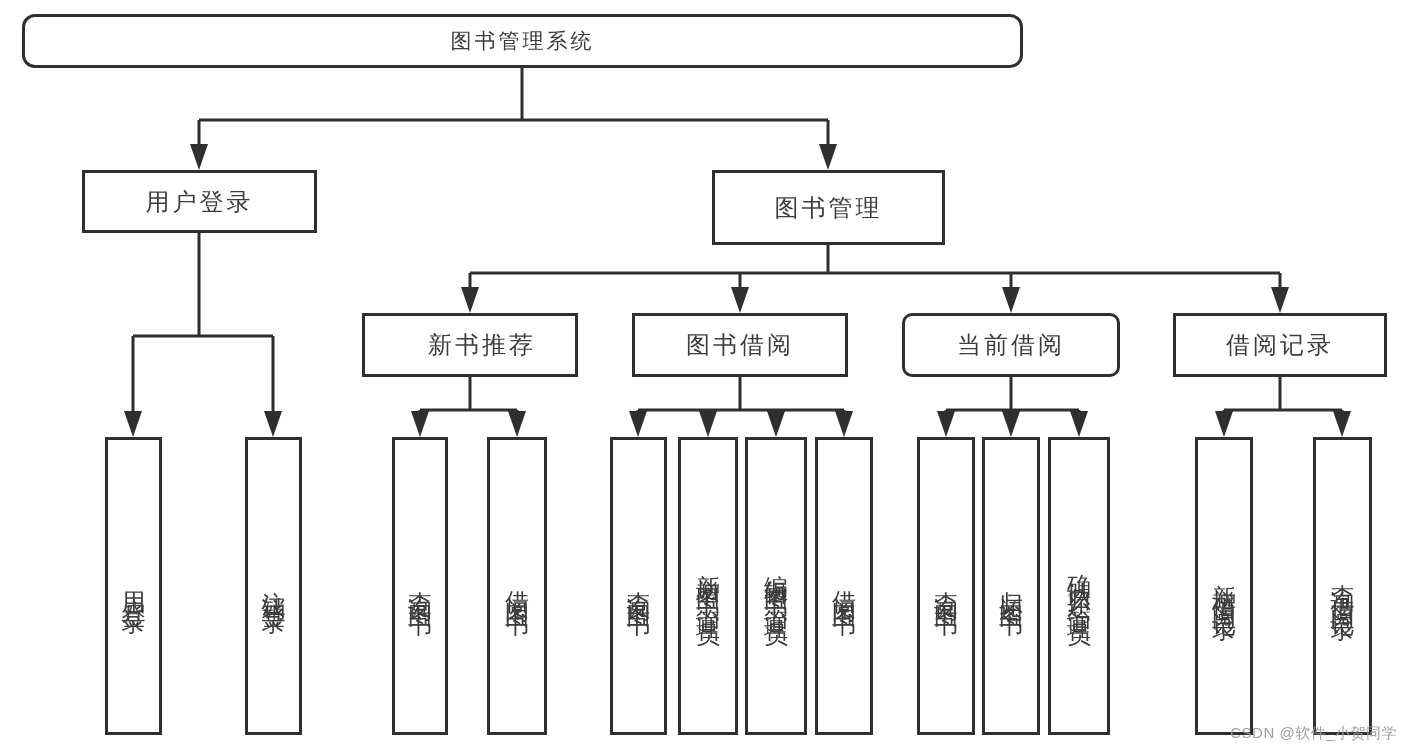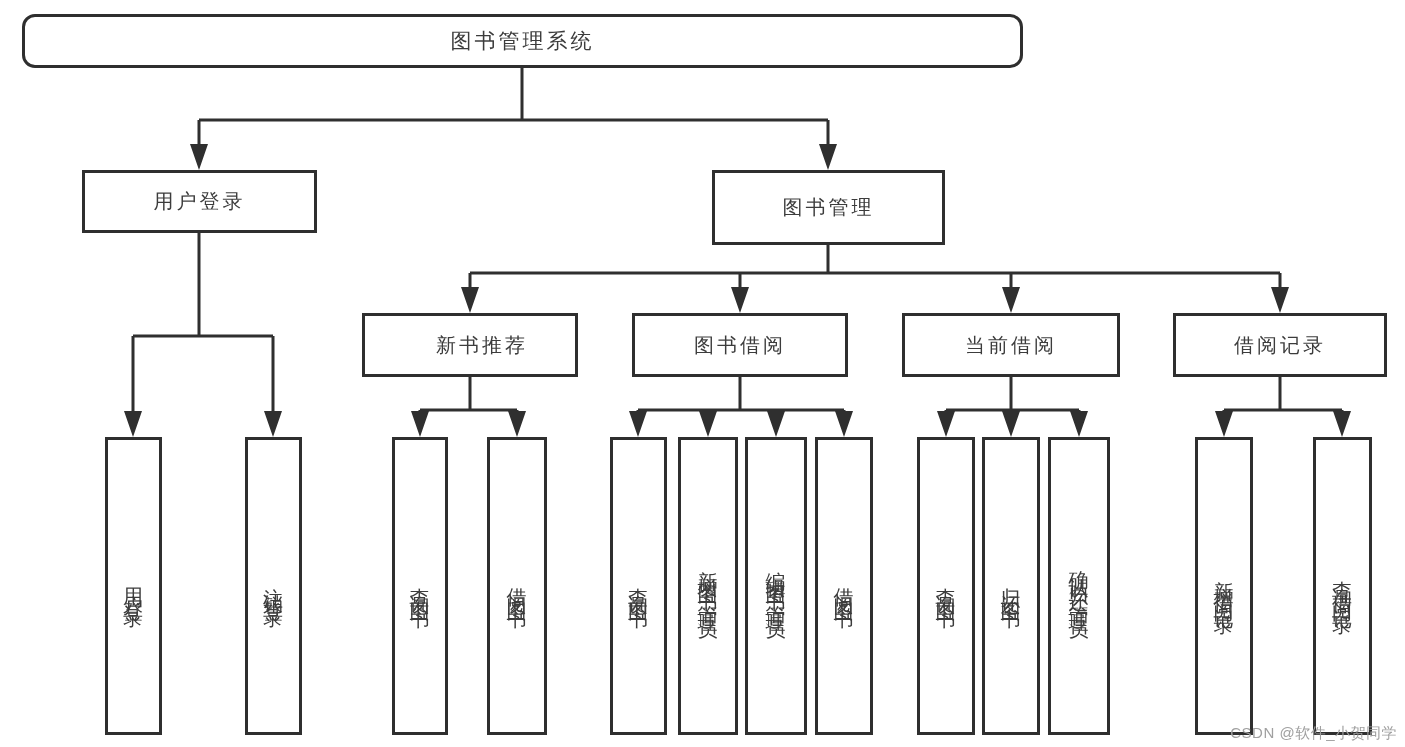--- a/index.html
+++ b/index.html
@@ -23,42 +23,42 @@
   }
   .node {
     position: absolute;
     box-sizing: border-box;
     border: 3px solid #2f2f2f;
     background: #ffffff;
     color: #3c3c3c;
     display: flex;
     align-items: center;
     justify-content: center;
-    font-size: 20px;
+    font-size: 24px;
     letter-spacing: 3px;
     text-align: center;
     white-space: nowrap;
   }
   .root { font-size: 21px; border-radius: 13px; }
   .leaf {
     top: 437px;
     height: 298px;
     writing-mode: vertical-rl;
     text-orientation: mixed;
     letter-spacing: 7px;
     line-height: 1;
     white-space: normal;
   }
   
   #n-root        { left: 22px;   top: 14px;  width: 1001px; height: 54px; }
   #n-l2-user     { left: 82px;   top: 170px; width: 235px;  height: 63px; }
   #n-l2-book     { left: 712px;  top: 170px; width: 233px;  height: 75px; }
   #n-l3-new      { left: 362px;  top: 313px; width: 216px;  height: 64px; padding-left: 24px; }
   #n-l3-borrow   { left: 632px;  top: 313px; width: 216px;  height: 64px; }
-  #n-l3-current  { left: 902px;  top: 313px; width: 218px;  height: 64px; }
+  #n-l3-current  { left: 902px;  top: 313px; width: 218px;  height: 64px; border-radius: 10px; }
   #n-l3-records  { left: 1173px; top: 313px; width: 214px;  height: 64px; }
   #n-lf-1  { left: 105px;  width: 57px; }
   #n-lf-2  { left: 245px;  width: 57px; }
   #n-lf-3  { left: 392px;  width: 56px; }
   #n-lf-4  { left: 487px;  width: 60px; }
   #n-lf-5  { left: 610px;  width: 57px; }
   #n-lf-6  { left: 678px;  width: 60px; }
   #n-lf-7  { left: 745px;  width: 62px; }
   #n-lf-8  { left: 815px;  width: 58px; }
   #n-lf-9  { left: 917px;  width: 58px; }

